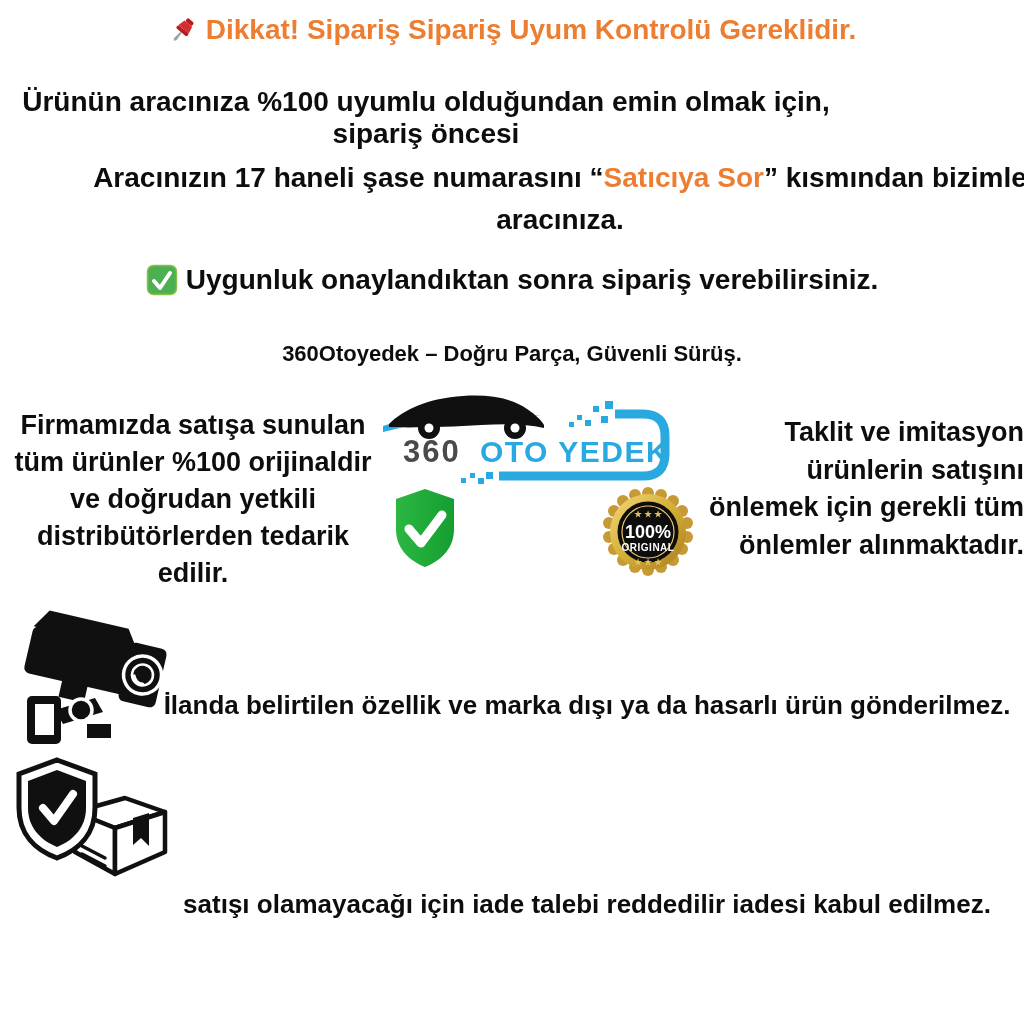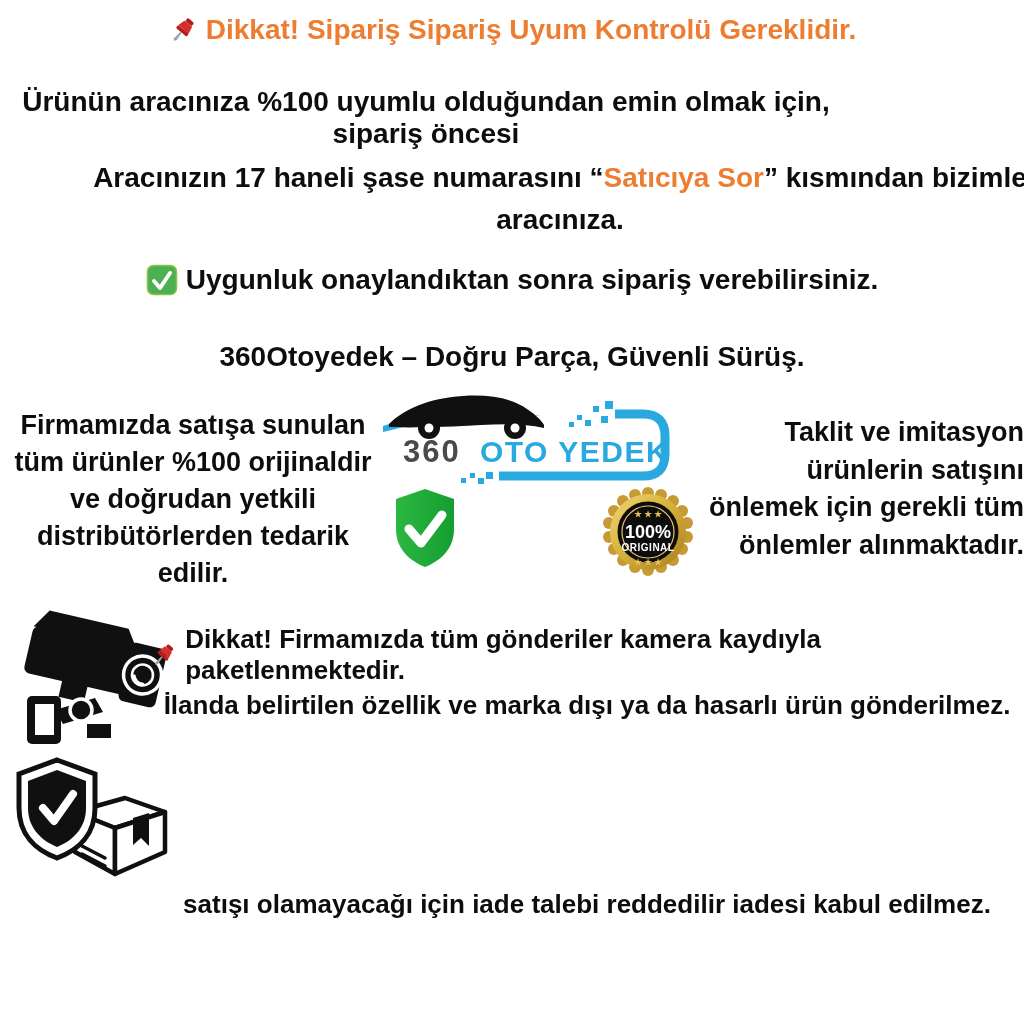--- a/index.html
+++ b/index.html
@@ -8,21 +8,21 @@
     font-family:"Liberation Sans",sans-serif;font-weight:bold;color:var(--text-black,#0D0D0D);
   }
   .abs{position:absolute;}
   .center{text-align:center;}
   .row{display:flex;align-items:center;justify-content:center;gap:8px;}
   .title{left:0;top:14px;width:1024px;font-size:28px;color:var(--accent-orange,#ED7D31);}
   .compat{left:0;top:86px;width:852px;font-size:28px;}
   .vin{left:0;top:157px;width:1024px;font-size:28px;line-height:42px;margin-left:48px;}
   .vin .hl{color:var(--accent-orange,#ED7D31);}
   .approval{left:0;top:264px;width:1024px;font-size:28px;}
-  .brand{left:0;top:341px;width:1024px;font-size:28px;}
+  .brand{left:0;top:341px;width:1024px;font-size:22px;}
   .trust-left{left:0;top:407px;width:386px;font-size:27px;line-height:37px;}
   .trust-right{left:690px;top:414px;width:334px;font-size:27px;line-height:37.5px;text-align:right;}
   .logo-wrap{left:383px;top:390px;width:307px;height:96px;}
   .gshield{left:392px;top:487px;width:66px;height:82px;}
   .gbadge{left:603px;top:487px;width:90px;height:90px;}
   .bline{left:150px;width:874px;font-size:26px;}
   .b1{top:624px;}
   .b2{top:690px;}
   .b3{top:757px;}
   .b4{top:823px;}
@@ -181,27 +181,16 @@
     <g stroke="#101010" stroke-width="3.5" stroke-linecap="round">
       <line x1="77" y1="92" x2="100" y2="104"></line>
       <line x1="77" y1="100" x2="100" y2="112"></line>
     </g>
 
     <path d="M52,6 L90,20 V54 C90,80 74,96 52,104 C30,96 14,80 14,54 V20 Z" fill="#fff" stroke="#101010" stroke-width="5"></path>
     <path d="M52,16 L81,27 V54 C81,73 69,86 52,93 C35,86 23,73 23,54 V27 Z" fill="#101010"></path>
     <path d="M38,54 L49,67 L68,40" fill="none" stroke="#fff" stroke-width="8" stroke-linecap="round" stroke-linejoin="round"></path>
   </svg>
 
-  <div class="abs bline b1 row">
-    <svg class="icon-inline" width="28" height="28" viewBox="0 0 36 36">
-      <g transform="rotate(40 18 18)">
-        <rect x="13" y="3" width="10" height="5" rx="2" fill="#b71c1c"></rect>
-        <path d="M12,8 h12 l2,9 h-16 z" fill="var(--pin-red,#D32F2F)"></path>
-        <rect x="9.5" y="17" width="17" height="4.5" rx="2" fill="#b71c1c"></rect>
-        <path d="M17,21.5 h2 l1,11 -2,2.5 -2,-2.5 z" fill="#9aa2a8"></path>
-      </g>
-    </svg>
-    <span>Dikkat! Firmamızda tüm gönderiler kamera kaydıyla paketlenmektedir.</span>
-  </div>
   <div class="abs bline b2 center">İlanda belirtilen özellik ve marka dışı ya da hasarlı ürün gönderilmez.</div>
   <div class="abs bline b5 center">satışı olamayacağı için iade talebi reddedilir iadesi kabul edilmez.</div>
 
 </div>
 
 </body></html>

